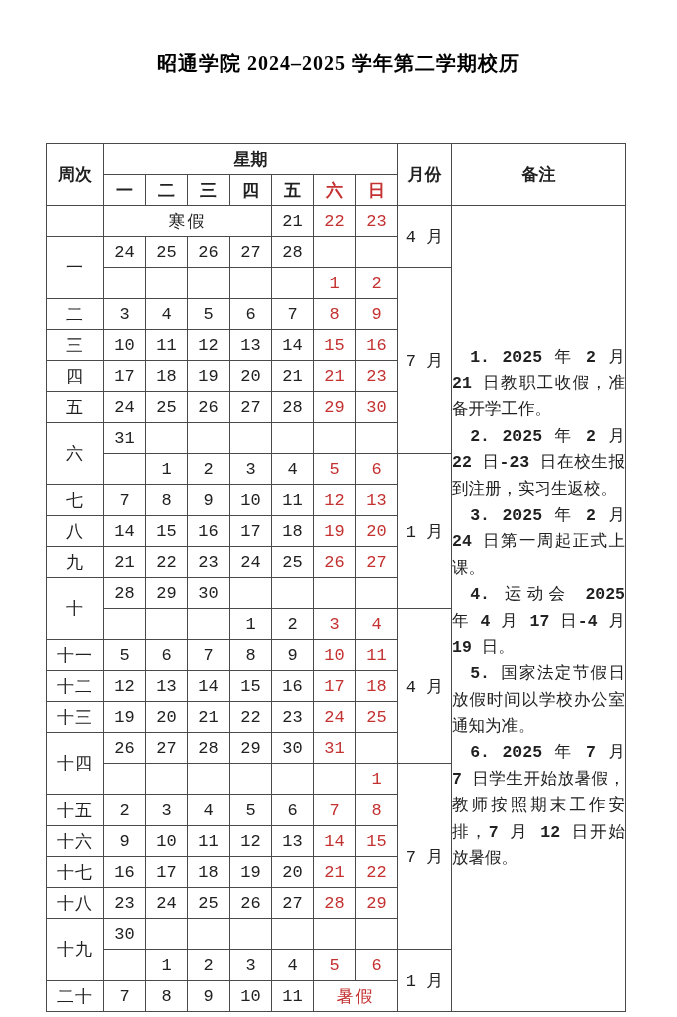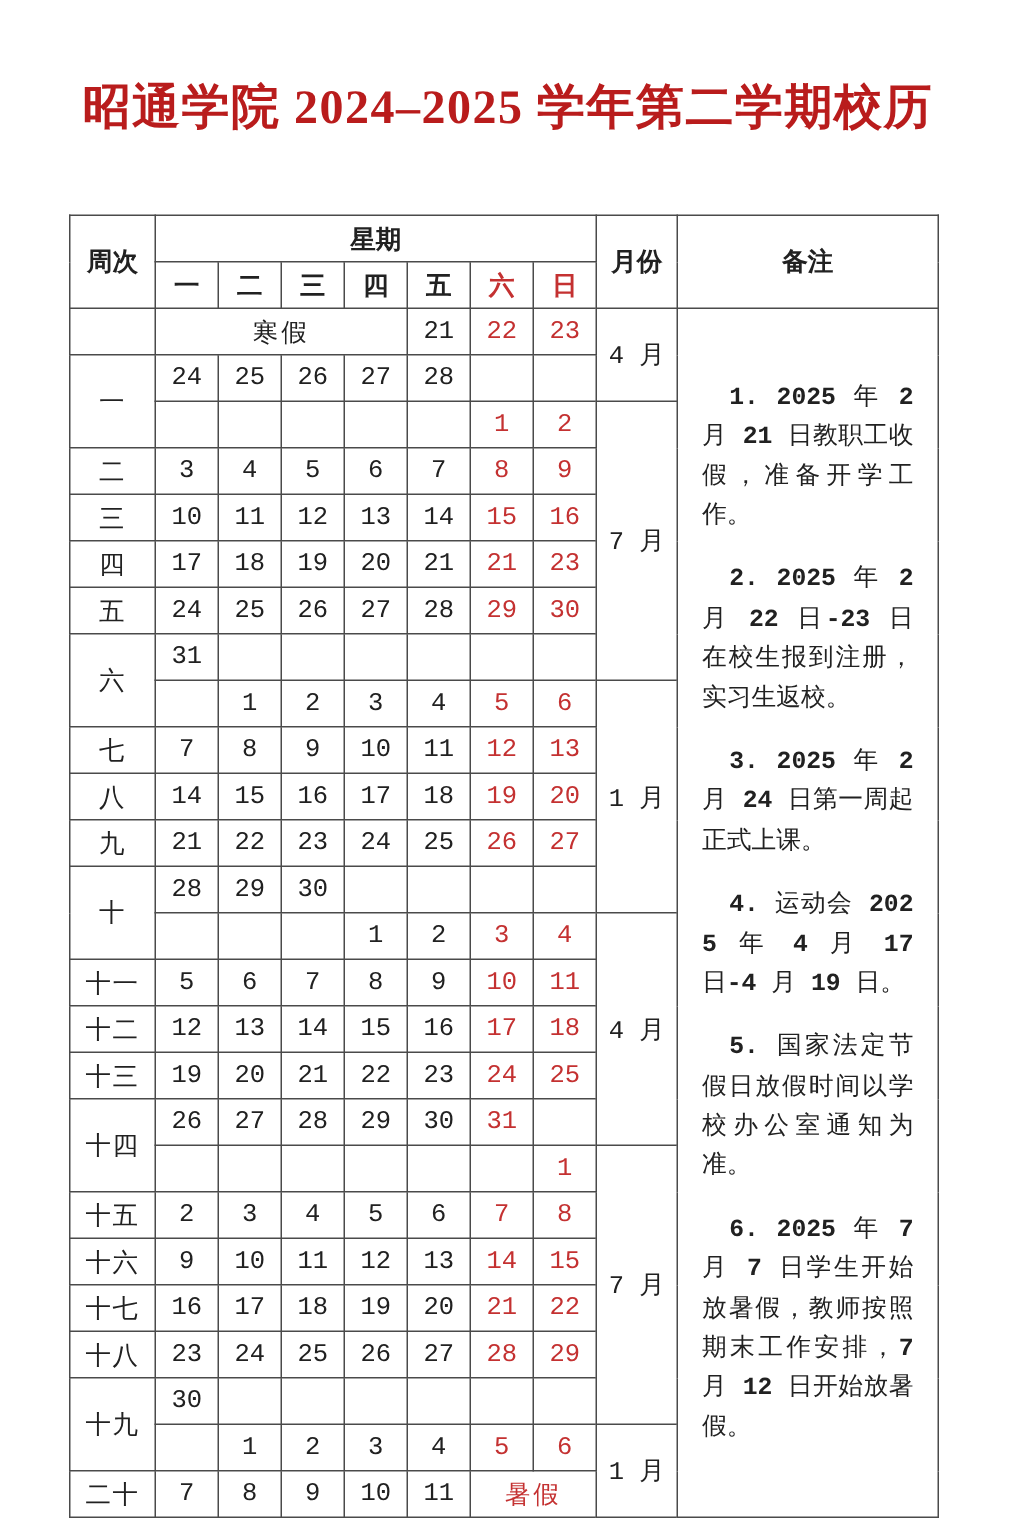--- a/index.html
+++ b/index.html
@@ -11,24 +11,24 @@
   body{
     width:677px;height:1017px;
     font-family:"Liberation Serif","DejaVu Serif",serif;
     color:var(--text);
   }
   .page{position:relative;width:677px;height:1017px;background:#ffffff;overflow:hidden;}
   .doc-title{
     margin:0;
     padding-top:50px;
     text-align:center;
-    font-size:32px;
+    font-size:20px;
     font-weight:bold;
     letter-spacing:1px;
-    color:#b91c1c;
+    color:#000000;
   }
   .cal-wrap{position:absolute;left:46px;top:143px;}
   table.cal{
     border-collapse:collapse;
     table-layout:fixed;
     width:579px;
     font-family:Liberation Mono, monospace;
   }
   table.cal th, table.cal td{
     border:1.5px solid var(--border);
@@ -45,21 +45,21 @@
   .red{color:var(--red);}
   td.wk{font-weight:bold;letter-spacing:1px;}
   td.hol{font-weight:bold;letter-spacing:2px;margin-top:12px;}
   td.month{font-size:17px;}
   td.notes{
     text-align:left;
     vertical-align:middle;
     padding:4px 5px;
   }
   .notes p{
-    margin:16px;
+    margin:0;
     font-size:16.5px;
     line-height:1.6;
     text-align:justify;
     text-indent:1.1em;
     word-break:break-all;
   }
   .notes b{font-weight:bold;}
 </style>
 </head>
 <body>

